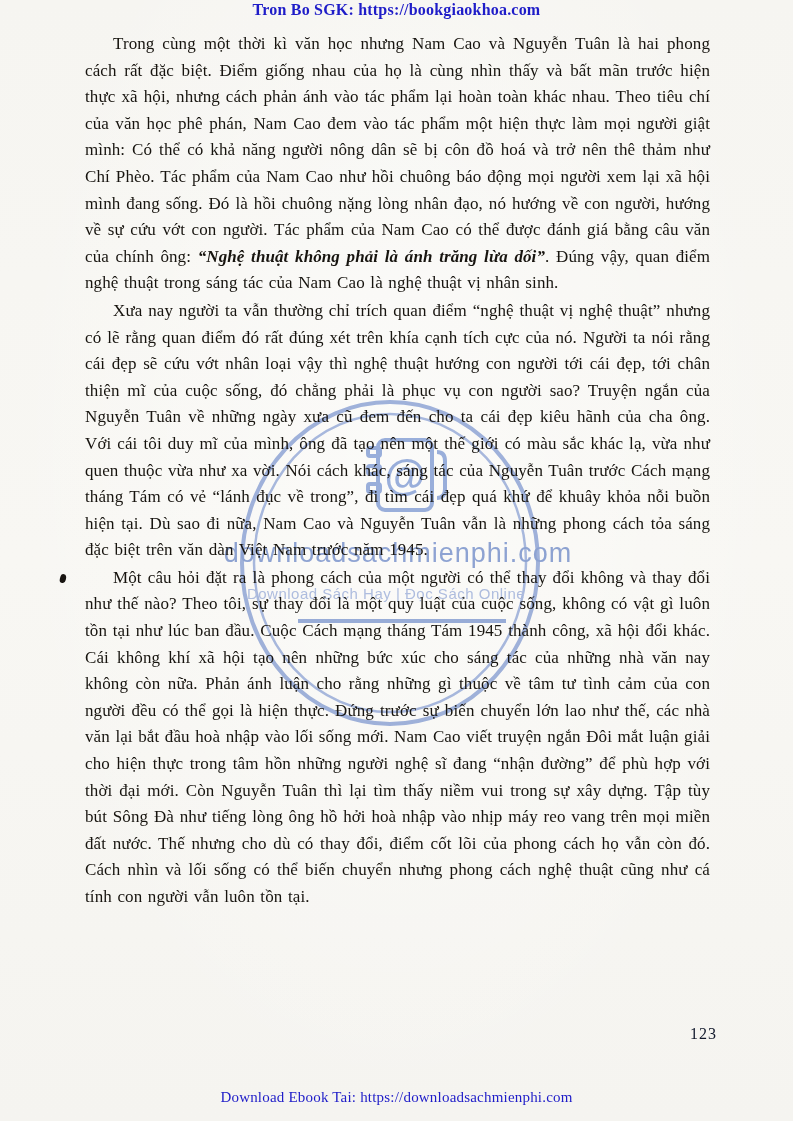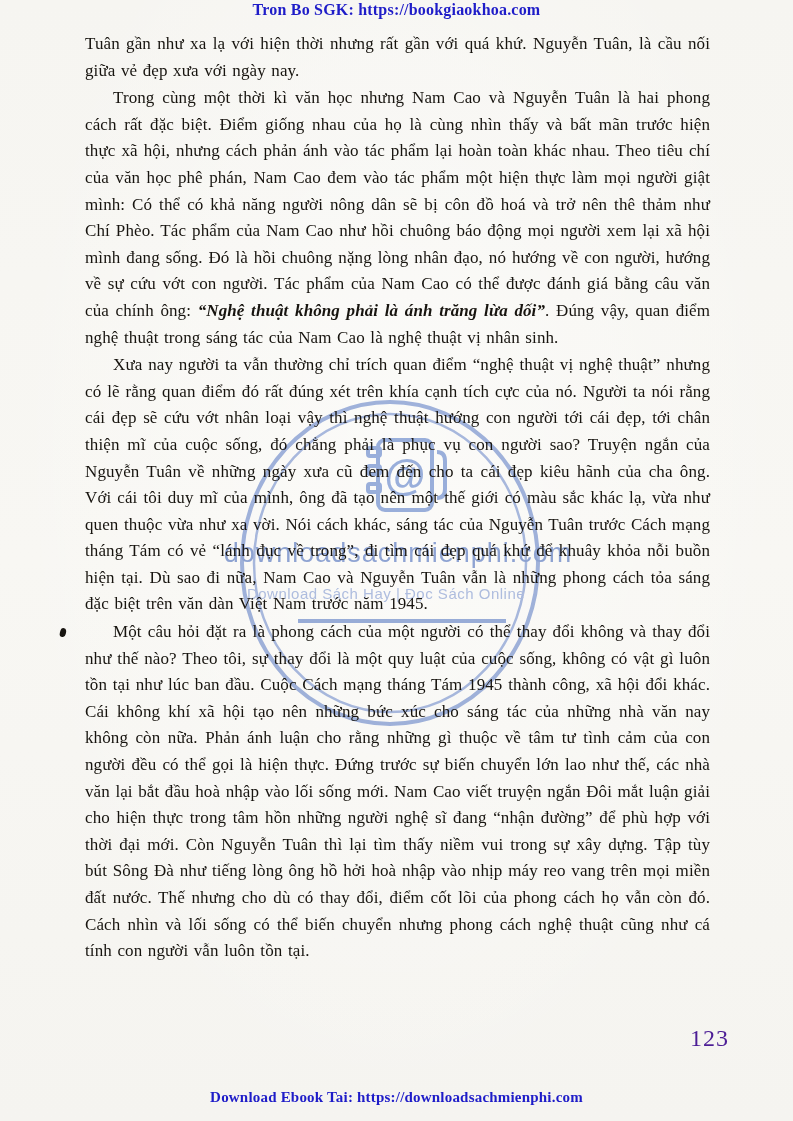--- a/index.html
+++ b/index.html
@@ -12,37 +12,37 @@
     background:
       radial-gradient(ellipse at 50% 40%, rgba(255,255,255,.5), rgba(0,0,0,0) 70%),
       linear-gradient(180deg,#f6f5f1 0%,#f8f7f3 50%,#f5f4f0 100%);
   }
   .scan-header{
     position:absolute;top:1px;left:0;width:100%;text-align:center;
     font-size:16px;font-weight:600;color:#1e1cc8;letter-spacing:.2px;
   }
   .scan-footer{
     position:absolute;top:1089px;left:0;width:100%;text-align:center;
-    font-size:15px;font-weight:700;color:#1e1cc8;letter-spacing:.2px;
+    font-size:15px;font-weight:400;color:#1e1cc8;letter-spacing:.2px;
   }
   .doc-body{
     position:absolute;left:85px;top:31px;width:625px;
     font-size:17px;line-height:26.6px;color:#17140f;
     text-align:justify;word-spacing:1.2px;letter-spacing:.1px;
   }
   .doc-body p{margin:0 0 1px 0;position:relative;}
   .doc-body p.indent{text-indent:28px;}
   .doc-body .bold-italic{font-style:italic;font-weight:700;margin-top:16px;}
   .doc-body .italic{}
   .margin-bullet{
     position:absolute;left:-25px;top:9px;width:6px;height:9px;background:#181511;
     border-radius:60% 60% 55% 45%/55% 60% 45% 50%;transform:rotate(14deg);
   }
   .page-number{
-    position:absolute;left:690px;top:1025px;font-size:24px;color:#4c1d95;
+    position:absolute;left:690px;top:1025px;font-size:16px;color:#0f172a;
     letter-spacing:1px;
   }
   .watermark{
     position:absolute;left:0;top:0;pointer-events:none;
     mix-blend-mode:multiply;opacity:.85;
   }
   .watermark text{font-family:"Liberation Sans", sans-serif;}
 </style>
 </head>
 <body>
@@ -69,21 +69,20 @@
   <line x1="298" y1="621" x2="506" y2="621" stroke="#8aa2d8" stroke-width="4"></line>
 </svg>
 
 <div class="scan-header">
   <span>Tron Bo SGK:</span>
   <span> </span>
   <span>https://bookgiaokhoa.com</span>
 </div>
 
 <div class="doc-body">
-    <p class=""><span>Tuân gần như xa lạ với hiện thời nhưng rất gần với quá khứ. Nguyễn Tuân, là cầu nối giữa vẻ đẹp xưa với ngày nay.</span></p>
     <p class="indent"><span>Trong cùng một thời kì văn học nhưng Nam Cao và Nguyễn Tuân là hai phong cách rất đặc biệt. Điểm giống nhau của họ là cùng nhìn thấy và bất mãn trước hiện thực xã hội, nhưng cách phản ánh vào tác phẩm lại hoàn toàn khác nhau. Theo tiêu chí của văn học phê phán, Nam Cao đem vào tác phẩm một hiện thực làm mọi người giật mình: Có thể có khả năng người nông dân sẽ bị côn đồ hoá và trở nên thê thảm như Chí Phèo. Tác phẩm của Nam Cao như hồi chuông báo động mọi người xem lại xã hội mình đang sống. Đó là hồi chuông nặng lòng nhân đạo, nó hướng về con người, hướng về sự cứu vớt con người. Tác phẩm của Nam Cao có thể được đánh giá bằng câu văn của chính ông: </span><span class="bold-italic">“Nghệ thuật không phải là ánh trăng lừa dối”</span><span>. Đúng vậy, quan điểm nghệ thuật trong sáng tác của Nam Cao là nghệ thuật vị nhân sinh.</span></p>
     <p class="indent"><span>Xưa nay người ta vẫn thường chỉ trích quan điểm “nghệ thuật vị nghệ thuật” nhưng có lẽ rằng quan điểm đó rất đúng xét trên khía cạnh tích cực của nó. Người ta nói rằng cái đẹp sẽ cứu vớt nhân loại vậy thì nghệ thuật hướng con người tới cái đẹp, tới chân thiện mĩ của cuộc sống, đó chẳng phải là phục vụ con người sao? Truyện ngắn của Nguyễn Tuân về những ngày xưa cũ đem đến cho ta cái đẹp kiêu hãnh của cha ông. Với cái tôi duy mĩ của mình, ông đã tạo nên một thế giới có màu sắc khác lạ, vừa như quen thuộc vừa như xa vời. Nói cách khác, sáng tác của Nguyễn Tuân trước Cách mạng tháng Tám có vẻ “lánh đục về trong”, đi tìm cái đẹp quá khứ để khuây khỏa nỗi buồn hiện tại. Dù sao đi nữa, Nam Cao và Nguyễn Tuân vẫn là những phong cách tỏa sáng đặc biệt trên văn dàn Việt Nam trước năm 1945.</span></p>
     <p class="indent"><span class="margin-bullet"></span><span>Một câu hỏi đặt ra là phong cách của một người có thể thay đổi không và thay đổi như thế nào? Theo tôi, sự thay đổi là một quy luật của cuộc sống, không có vật gì luôn tồn tại như lúc ban đầu. Cuộc Cách mạng tháng Tám 1945 thành công, xã hội đổi khác. Cái không khí xã hội tạo nên những bức xúc cho sáng tác của những nhà văn nay không còn nữa. Phản ánh luận cho rằng những gì thuộc về tâm tư tình cảm của con người đều có thể gọi là hiện thực. Đứng trước sự biến chuyển lớn lao như thế, các nhà văn lại bắt đầu hoà nhập vào lối sống mới. Nam Cao viết truyện ngắn </span><span class="italic">Đôi mắt</span><span> luận giải cho hiện thực trong tâm hồn những người nghệ sĩ đang “nhận đường” để phù hợp với thời đại mới. Còn Nguyễn Tuân thì lại tìm thấy niềm vui trong sự xây dựng. Tập tùy bút </span><span class="italic">Sông Đà</span><span> như tiếng lòng ông hồ hởi hoà nhập vào nhịp máy reo vang trên mọi miền đất nước. Thế nhưng cho dù có thay đổi, điểm cốt lõi của phong cách họ vẫn còn đó. Cách nhìn và lối sống có thể biến chuyển nhưng phong cách nghệ thuật cũng như cá tính con người vẫn luôn tồn tại.</span></p>
   </div>
 
 <div class="page-number">123</div>
 
 <div class="scan-footer">
   <span>Download Ebook Tai:</span>
   <span> </span>

